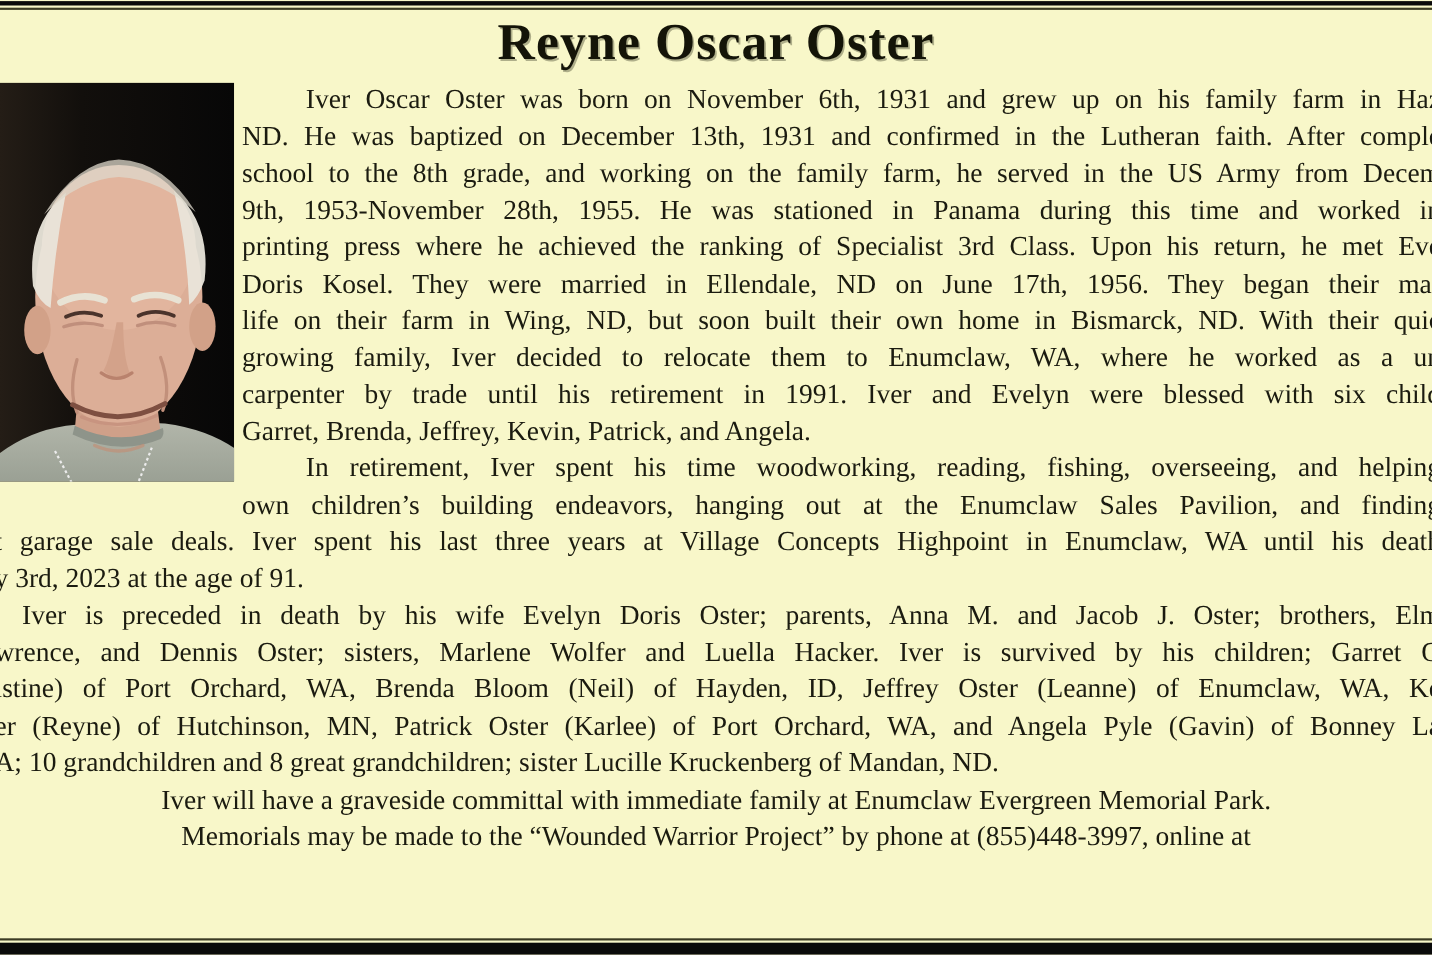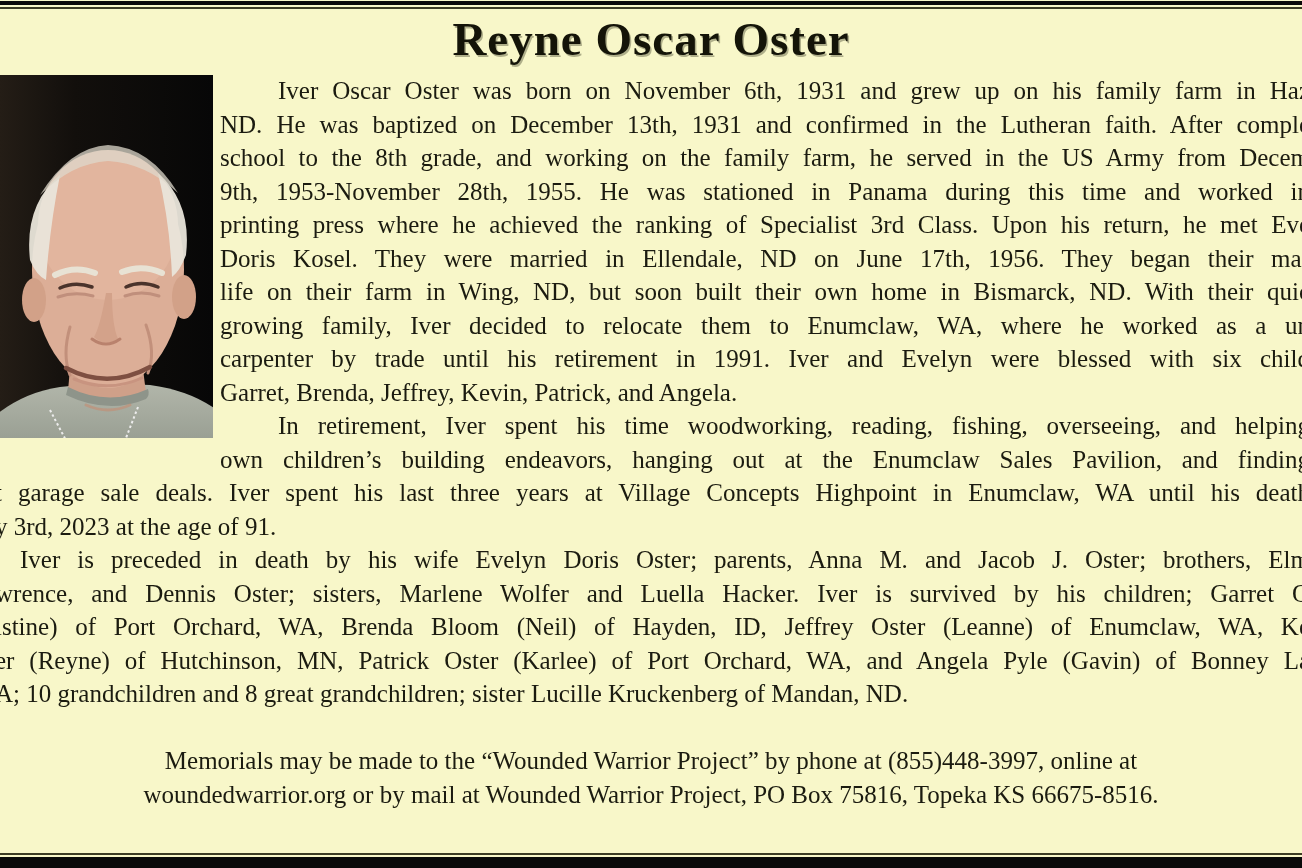--- a/index.html
+++ b/index.html
@@ -129,19 +129,19 @@
   <div class="line" style="top:376px; left:220px; width:1090px;">Garret, Brenda, Jeffrey, Kevin, Patrick, and Angela.</div>
   <div class="line just" style="top:409px; left:278px; width:1032px;">In retirement, Iver spent his time woodworking, reading, fishing, overseeing, and helping</div>
   <div class="line just" style="top:443px; left:220px; width:1090px;">own children’s building endeavors, hanging out at the Enumclaw Sales Pavilion, and finding</div>
   <div class="line just" style="top:476px; left:-5px;  width:1315px;">t garage sale deals. Iver spent his last three years at Village Concepts Highpoint in Enumclaw, WA until his death</div>
   <div class="line" style="top:510px; left:-5px;  width:1315px;">y 3rd, 2023 at the age of 91.</div>
   <div class="line just" style="top:543px; left:20px;  width:1290px;">Iver is preceded in death by his wife Evelyn Doris Oster; parents, Anna M. and Jacob J. Oster; brothers, Elm</div>
   <div class="line just" style="top:577px; left:-5px;  width:1315px;">wrence, and Dennis Oster; sisters, Marlene Wolfer and Luella Hacker.  Iver is survived by his children; Garret O</div>
   <div class="line just" style="top:610px; left:-5px;  width:1315px;">istine) of Port Orchard, WA, Brenda Bloom (Neil) of Hayden, ID, Jeffrey Oster (Leanne) of Enumclaw, WA, Ke</div>
   <div class="line just" style="top:644px; left:-5px;  width:1315px;">er (Reyne) of Hutchinson, MN, Patrick Oster (Karlee) of Port Orchard, WA, and Angela Pyle (Gavin) of Bonney La</div>
   <div class="line" style="top:677px; left:-5px;  width:1315px;">A; 10 grandchildren and 8 great grandchildren; sister Lucille Kruckenberg of Mandan, ND.</div>
+  <div class="line ctr" style="top:711px; left:0;     width:1302px;">Iver will have a graveside committal with immediate family at Enumclaw Evergreen Memorial Park.</div>
   <div class="line ctr" style="top:744px; left:0;     width:1302px;">Memorials may be made to the “Wounded Warrior Project” by phone at (855)448-3997, online at</div>
-  <div class="line ctr" style="top:778px; left:0;     width:1302px;">woundedwarrior.org or by mail at Wounded Warrior Project, PO Box 75816, Topeka KS 66675-8516.</div>
 
   <div class="hbar" id="bottom-bar-thin"></div>
   <div class="hbar" id="bottom-bar-thick"></div>
 
 </div>
 
 </body></html>

